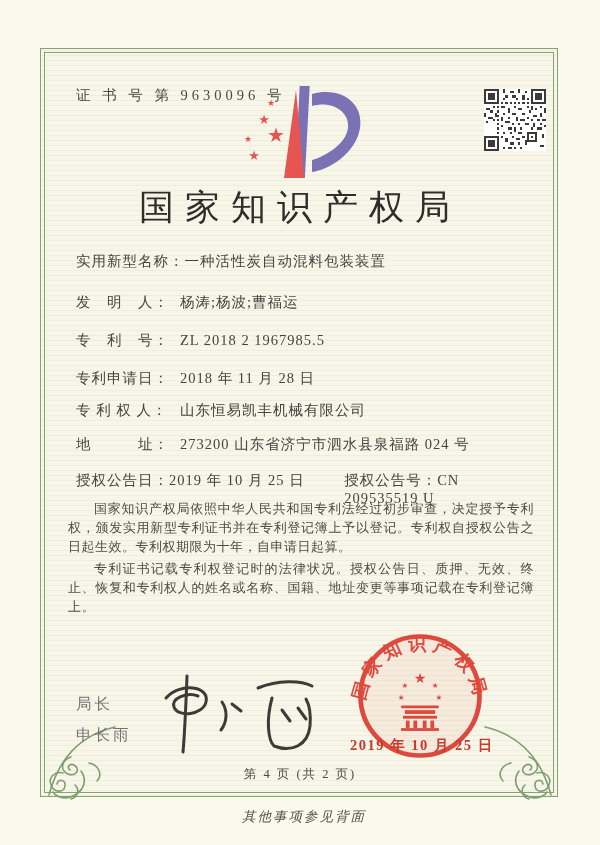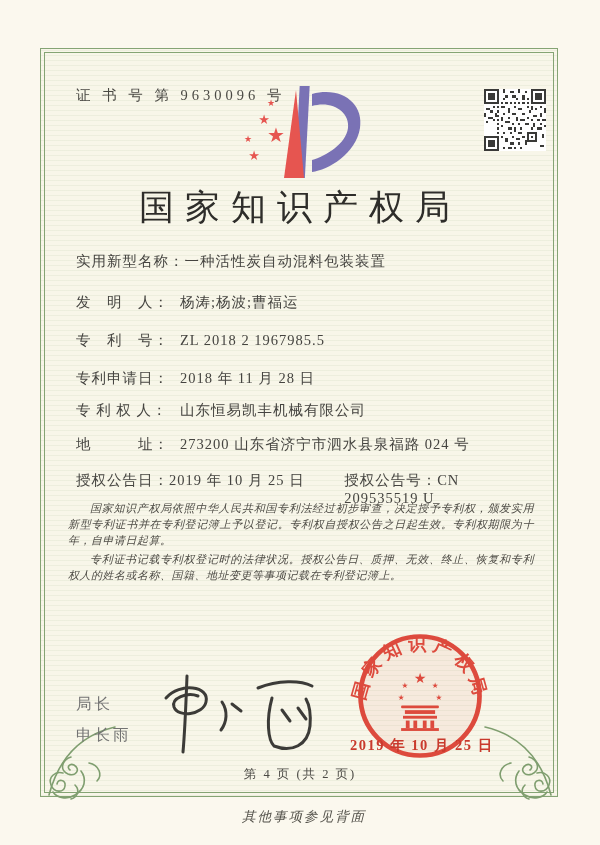--- a/index.html
+++ b/index.html
@@ -46,22 +46,22 @@
   .r3{position:absolute;top:79px;}
   .r4{position:absolute;top:117px;}
   .r5{position:absolute;top:149px;}
   .r6{position:absolute;top:183px;}
   .grant-row{position:absolute;left:76px;top:471px;width:460px;font-size:14.5px;
     color:#454440;letter-spacing:1px;display:flex;gap:29px;}
   .grant-left{width:262px;}
 
   .paras{
     position:absolute;left:68px;top:500px;width:466px;
-    font-size:11px;line-height:1.46;color:#4d4b45;
-    font-style:italic;text-align:justify;letter-spacing:0.5px;
+    font-size:13px;line-height:1.46;color:#4d4b45;
+    text-align:justify;letter-spacing:0.5px;
   }
   .paras p{margin:0 0 3px 0;text-indent:2em;}
 
   .signer{position:absolute;left:76px;top:688px;font-size:15.5px;
     letter-spacing:3px;color:#737373;line-height:2.0;}
   .signature-svg{position:absolute;left:140px;top:672px;width:190px;height:86px;}
 
   .seal{position:absolute;left:348px;top:628px;width:144px;height:136px;}
   .seal-date{
     position:absolute;left:350px;top:736px;

